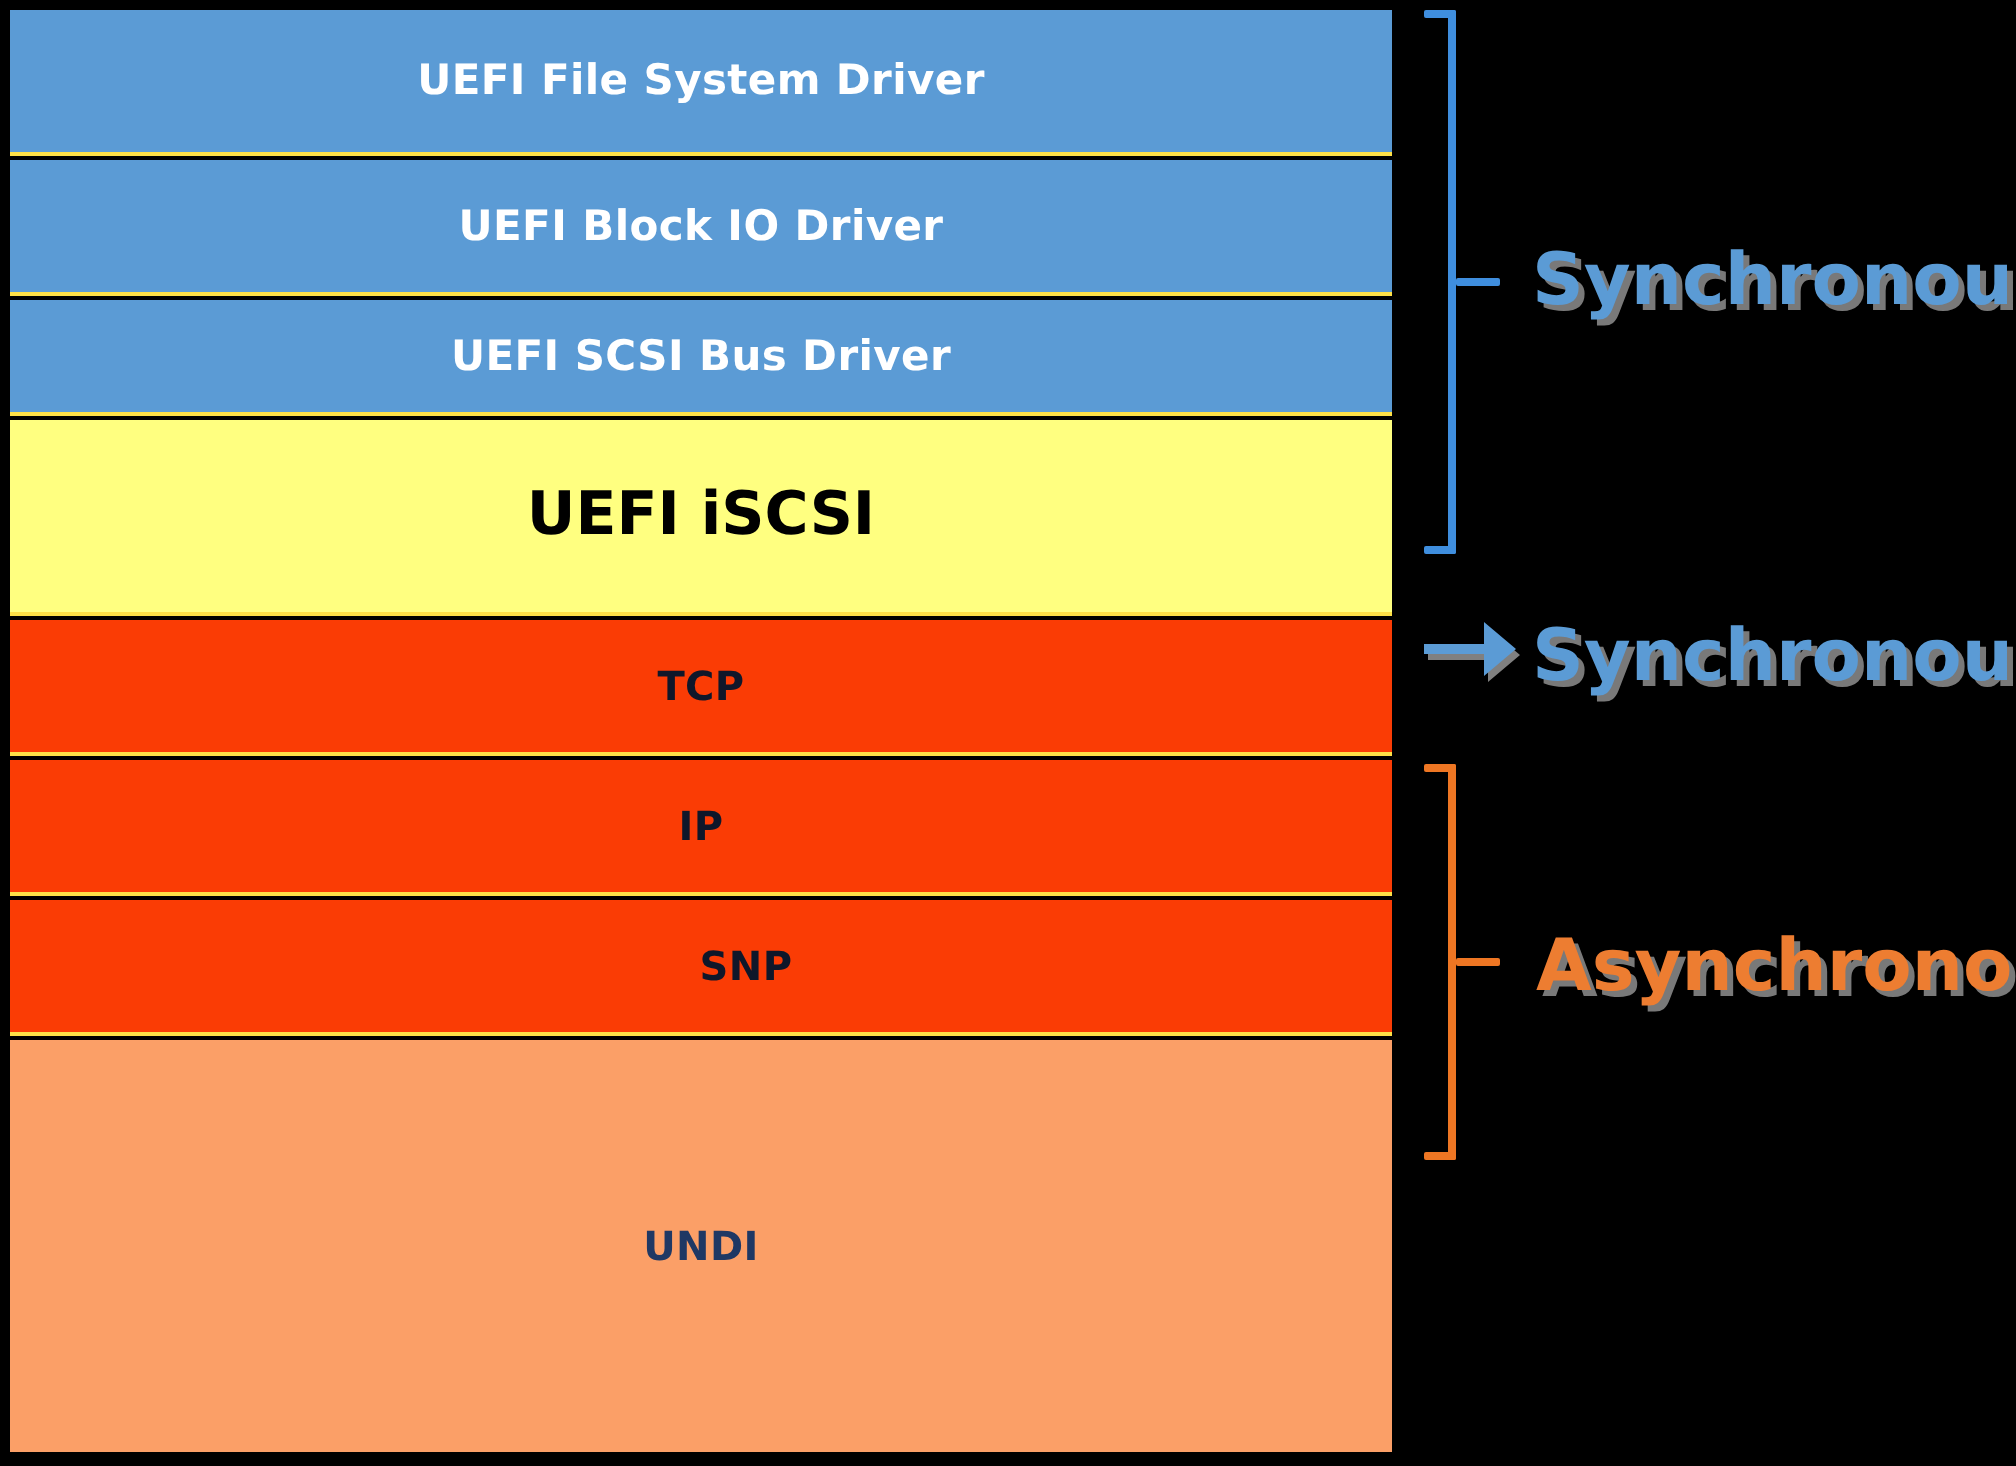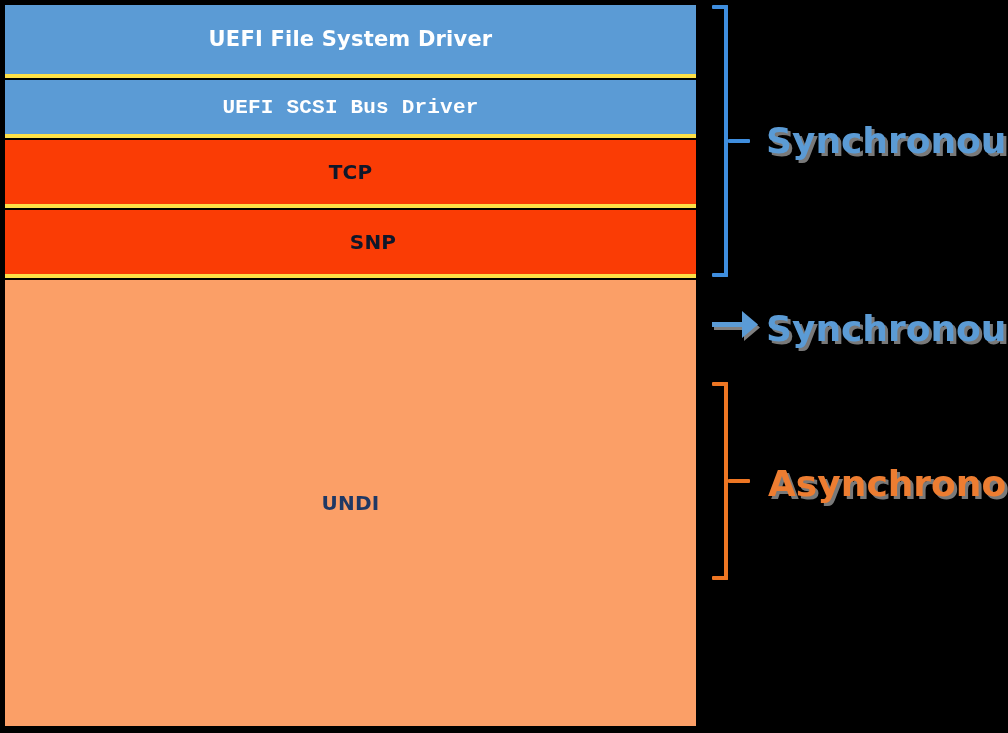--- a/index.html
+++ b/index.html
@@ -34,21 +34,21 @@
     flex-direction: column;
   }
 
   .layer {
     position: relative;
     box-sizing: border-box;
     display: flex;
     align-items: center;
     justify-content: center;
     border-top: 2px solid #000000;
-    border-bottom: 4px solid #fde047;
+    border-bottom: 2px solid #fde047;
     font-weight: bold;
     letter-spacing: 0.2px;
     white-space: nowrap;
   }
   .layer:first-child { border-top: none; }
   .layer:last-child  { border-bottom: none; }
 
   .layer-label {
     line-height: 1;
     text-align: center;
@@ -148,31 +148,40 @@
 <body>
 
 <div id="stage">
 
   <div class="stack">
 
     <div class="layer v-blue s-blue" style="flex:0 0 73px;">
       <span class="layer-label">UEFI File System Driver</span>
     </div>
 
-
-
-    <div class="layer v-blue s-blue" style="flex:0 0 60px;font-family:Liberation Mono, monospace;">
+    <div class="layer v-blue s-blue" style="flex:0 0 70px;">
+      <span class="layer-label">UEFI Block IO Driver</span>
+    </div>
+
+
+    <div class="layer v-blue s-blue" style="flex:0 0 60px;">
       <span class="layer-label">UEFI SCSI Bus Driver</span>
     </div>
 
+    <div class="layer v-yellow s-yellow" style="flex:0 0 100px;">
+      <span class="layer-label">UEFI iSCSI</span>
+    </div>
 
     <div class="layer v-red s-red" style="flex:0 0 70px;">
       <span class="layer-label">TCP</span>
     </div>
 
+    <div class="layer v-red s-red" style="flex:0 0 70px;">
+      <span class="layer-label">IP</span>
+    </div>
 
 
     <div class="layer v-red s-red" style="flex:0 0 70px;padding-left:45px;">
       <span class="layer-label">SNP</span>
     </div>
 
     <div class="layer v-salmon s-salmon" style="flex:1 1 auto;">
       <span class="layer-label">UNDI</span>
     </div>
 

